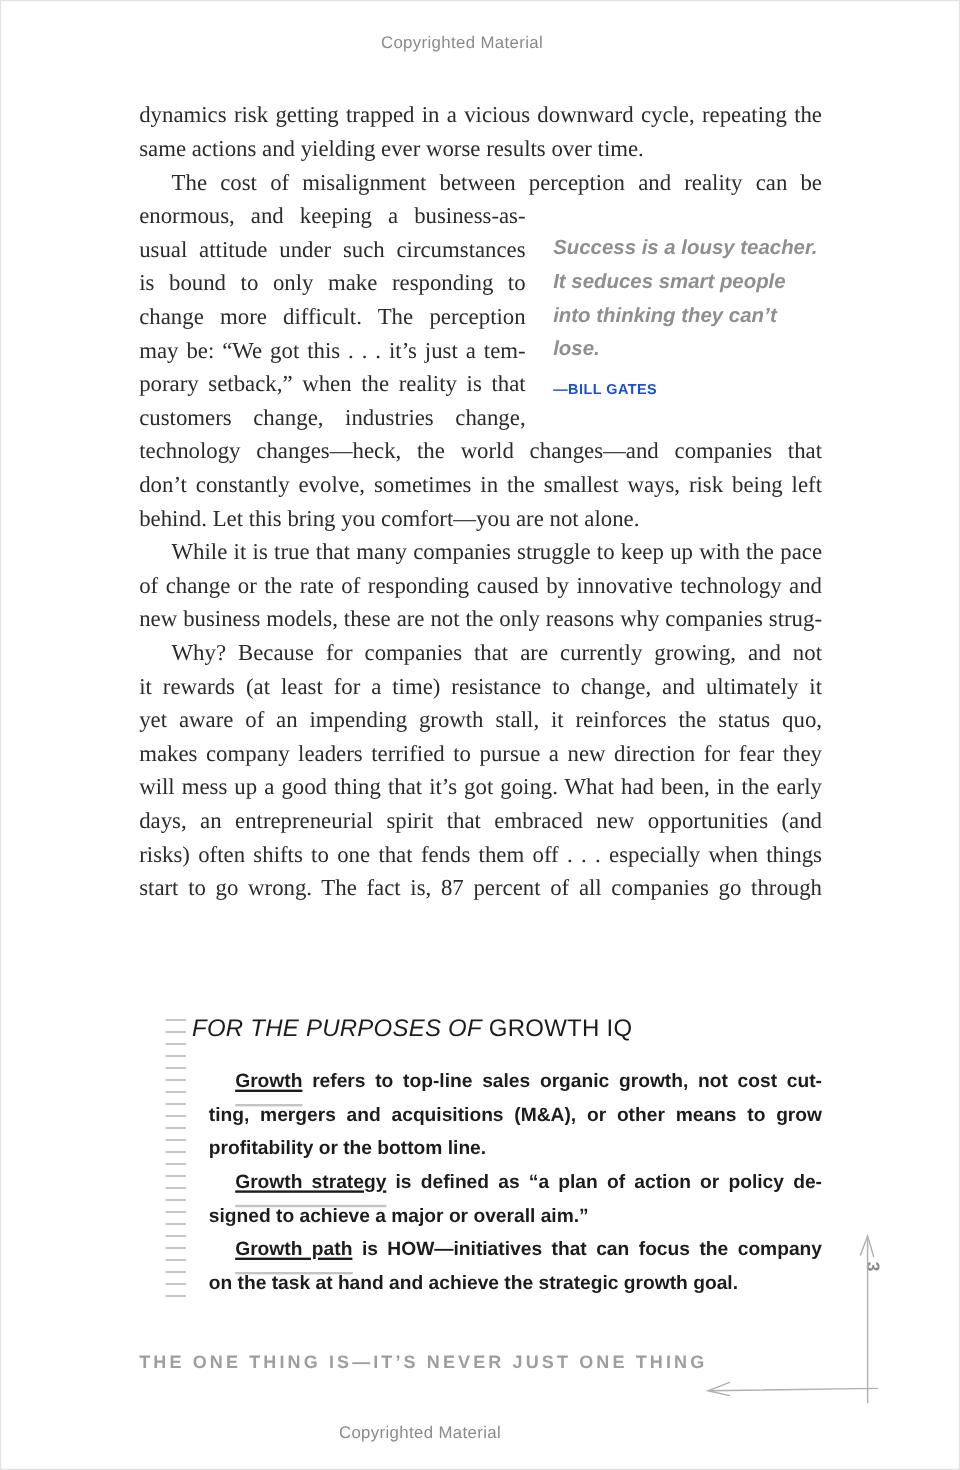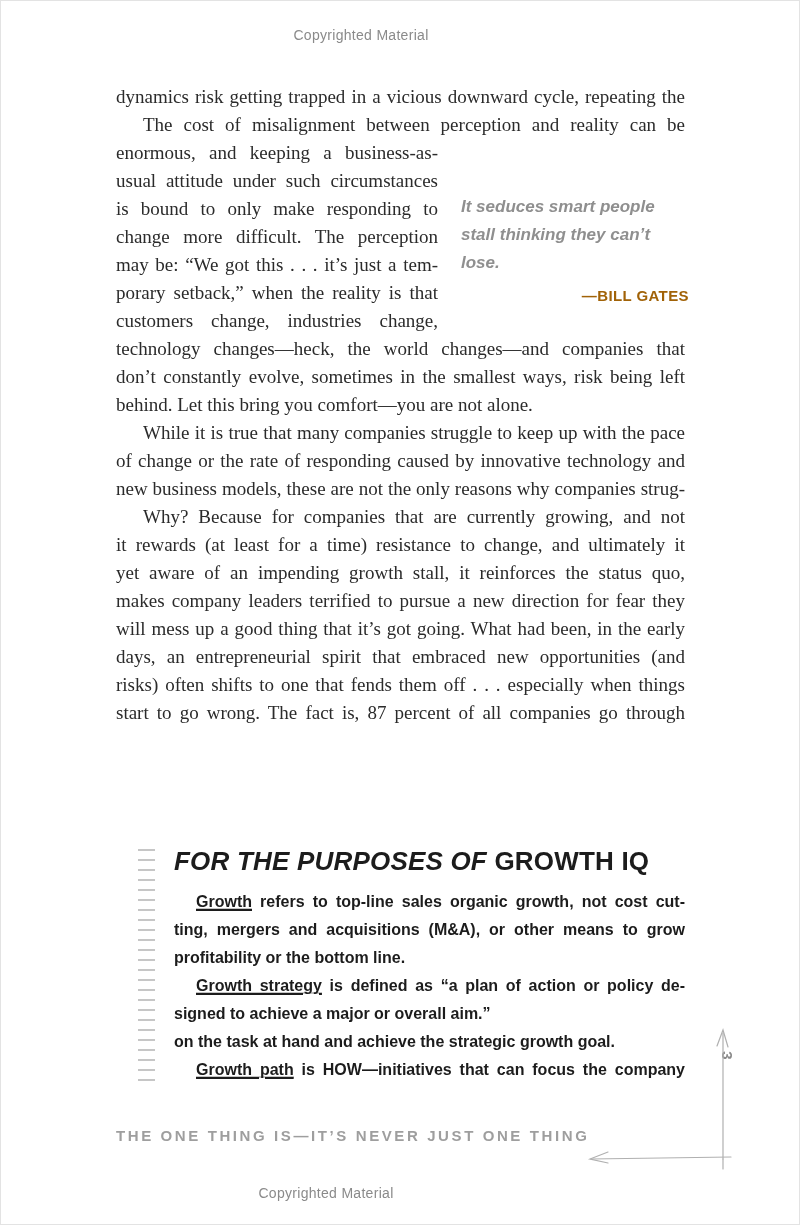--- a/index.html
+++ b/index.html
@@ -5,21 +5,21 @@
   html,body { margin:0; padding:0; background:#fff; }
   .page {
     position:relative; width:800px; height:1225px; margin:0 auto;
     background:#ffffff; border:1px solid #e3e3e3; box-sizing:border-box;
     overflow:hidden;
     font-family:"Liberation Serif", serif;
   }
   .copyright {
     position:absolute; color:#8a8a8a;
     font-family:"Liberation Sans", sans-serif;
-    font-size:14px; letter-spacing:0.3px; text-align:center;
+    font-size:14px; letter-spacing:0.3px; text-align:center;margin-left:24px;
   }
   .copyright.top { top:26px; left:0; width:720px; }
   .copyright.bottom { top:1184px; left:0; width:650px; }
 
   
   .bodytext {
     position:absolute; left:115px; top:82px; width:569px;
     font-size:19px; color:#2b2b2b; line-height:28px;
   }
   .chunk { }
@@ -30,48 +30,48 @@
 
   
   .pullquote {
     position:absolute; left:460px; top:192px; width:228px;
     font-family:"Liberation Sans", sans-serif;
     font-style:italic; font-weight:bold; font-size:17px;
     color:#8f8f8f; line-height:28px;
   }
   .pullquote .qline { white-space:nowrap; }
   .pullquote .attrib {
-    margin-top:5px; text-align:right;
-    font-style:normal; color:#a16207; font-size:15px; letter-spacing:0.4px;
+    margin-top:5px; 
+    font-style:normal; color:#1d4ed8; font-size:12px; letter-spacing:0.4px;
   }
 
   
   .defbox {
     position:absolute; left:115px; top:845px; width:569px;
     font-family:"Liberation Sans", sans-serif; color:#1c1c1c;
   }
   .defbox .hashes {
     position:absolute; left:22px; top:3px; width:17px; height:238px;
     background:repeating-linear-gradient(to bottom,#c6c6c6 0 2px,transparent 2px 10px);
   }
   .defbox .boxtitle {
-    position:absolute; left:58px; top:0; font-size:26px; font-weight:bold;
+    position:absolute; left:44px; top:0; font-size:20px; font-weight:normal;
     letter-spacing:0.2px; white-space:nowrap;
   }
   .defbox .boxtitle .ital { font-style:italic; }
   .defbox .boxlines {
     position:absolute; left:58px; top:42px; width:511px;
     font-size:16px; font-weight:bold; line-height:28px;
   }
   .defbox .line.ind { padding-left:22px; }
   .uterm {
     text-decoration:underline;
     text-decoration-thickness:1.5px;
     text-underline-offset:2px;
-    padding-bottom:0;
+    padding-bottom:12px;
     background:linear-gradient(#c4c4c4,#c4c4c4) left bottom / 100% 2.5px no-repeat;
   }
 
   
   .runfooter {
     position:absolute; left:115px; top:1126px; width:569px;
     font-family:"Liberation Sans", sans-serif; font-weight:bold;
     font-size:15px; letter-spacing:2.6px; color:#9e9e9e;
     text-align:left; white-space:nowrap;
   }
@@ -88,20 +88,21 @@
 </head>
 <body>
 
 <div class="page">
 
   <div class="copyright top">Copyrighted Material</div>
 
   <div class="bodytext">
       <div class="chunk full">
         <div class="line just">dynamics risk getting trapped in a vicious downward cycle, repeating the</div>
+        <div class="line">same actions and yielding ever worse results over time.</div>
       </div>
       <div class="chunk full">
         <div class="line just ind">The cost of misalignment between perception and reality can be</div>
       </div>
       <div class="chunk narrow">
         <div class="line just">enormous, and keeping a business-as-</div>
         <div class="line just">usual attitude under such circumstances</div>
         <div class="line just">is bound to only make responding to</div>
         <div class="line just">change more difficult. The perception</div>
         <div class="line just">may be: “We got this . . . it’s just a tem-</div>
@@ -125,22 +126,23 @@
         <div class="line just">makes company leaders terrified to pursue a new direction for fear they</div>
         <div class="line just">will mess up a good thing that it’s got going. What had been, in the early</div>
         <div class="line just">days, an entrepreneurial spirit that embraced new opportunities (and</div>
         <div class="line just">risks) often shifts to one that fends them off . . . especially when things</div>
         <div class="line just">start to go wrong. The fact is, 87 percent of all companies go through</div>
       </div>
     </div>
 
   <div class="pullquote">
     <div>
+        <div class="qline">Success is a lousy teacher.</div>
         <div class="qline">It seduces smart people</div>
-        <div class="qline">stall thinking they can’t</div>
+        <div class="qline">into thinking they can’t</div>
         <div class="qline">lose.</div>
       </div>
     <div class="attrib">—BILL GATES</div>
   </div>
 
   <div class="defbox">
     <div class="hashes"></div>
     <div class="boxtitle">
       <span class="ital">FOR THE PURPOSES OF</span><span> GROWTH IQ</span>
     </div>
@@ -148,22 +150,22 @@
         <div class="chunk full">
           <div class="line just ind"><span class="uterm">Growth</span> refers to top-line sales organic growth, not cost cut-</div>
           <div class="line just">ting, mergers and acquisitions (M&amp;A), or other means to grow</div>
           <div class="line">profitability or the bottom line.</div>
         </div>
         <div class="chunk full">
           <div class="line just ind"><span class="uterm">Growth strategy</span> is defined as “a plan of action or policy de-</div>
           <div class="line">signed to achieve a major or overall aim.”</div>
         </div>
         <div class="chunk full">
+          <div class="line just ind"><span class="uterm">Growth path</span> is HOW—initiatives that can focus the company</div>
           <div class="line">on the task at hand and achieve the strategic growth goal.</div>
-          <div class="line just ind"><span class="uterm">Growth path</span> is HOW—initiatives that can focus the company</div>
         </div>
       </div>
   </div>
 
   <div class="runfooter">THE ONE THING IS—IT’S NEVER JUST ONE THING</div>
 
   <div class="pagenum">3</div>
 
   <svg class="arrowsvg" width="180" height="165" viewBox="0 0 180 165" fill="none" stroke="#b0b0b0" stroke-width="1.2" stroke-linecap="round">
     <path d="M147 20 L147 146"></path>

